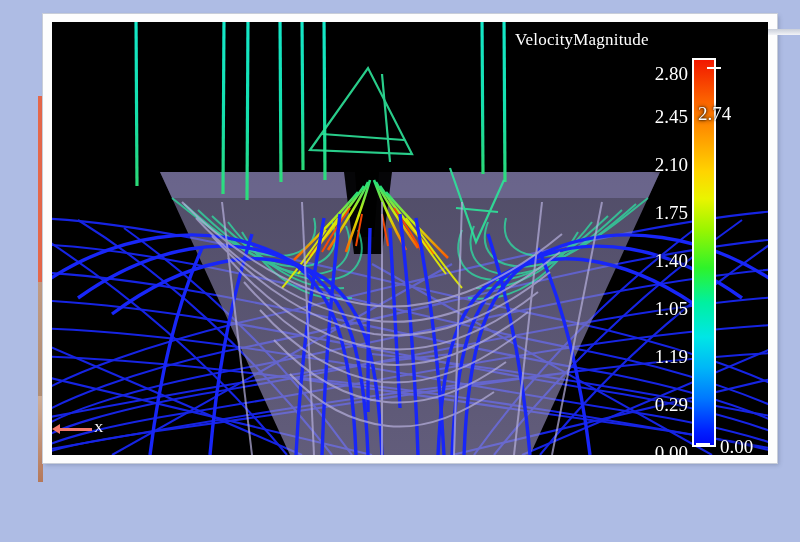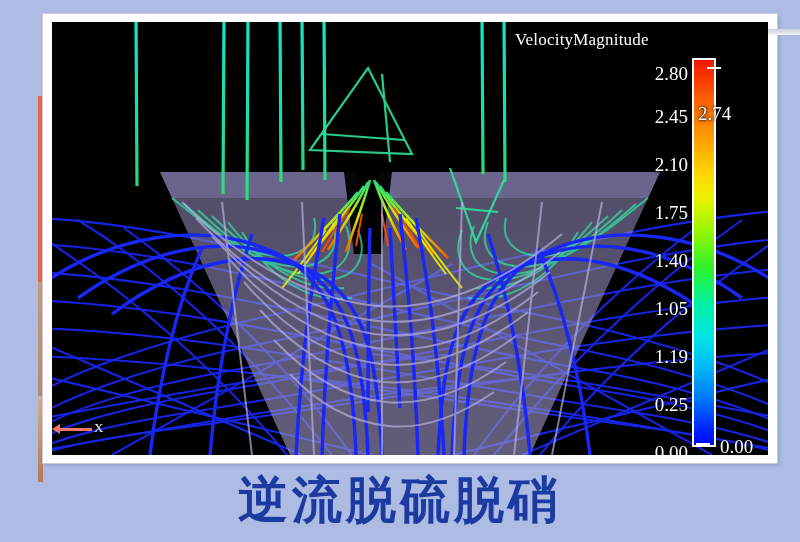--- a/index.html
+++ b/index.html
@@ -328,26 +328,25 @@
     <div class="cb-note bot">0.00</div>
 
     <div class="cb-ticks">
       <div style="top:11px;">2.80</div>
       <div style="top:54px;margin-left:11px;">2.45</div>
       <div style="top:102px;">2.10</div>
       <div style="top:150px;">1.75</div>
       <div style="top:198px;">1.40</div>
       <div style="top:246px;">1.05</div>
       <div style="top:294px;">1.19</div>
-      <div style="top:342px;">0.25</div>
+      <div style="top:342px;">0.29</div>
       <div style="top:390px;">0.00</div>
     </div>
 
     <div class="axis-triad">
       <div class="axis-arrow"></div>
       <div class="axis-label">X</div>
     </div>
 
   </div>
 
-  <div class="caption">逆流脱硫脱硝</div>
 
 </div>
 
 </body></html>

